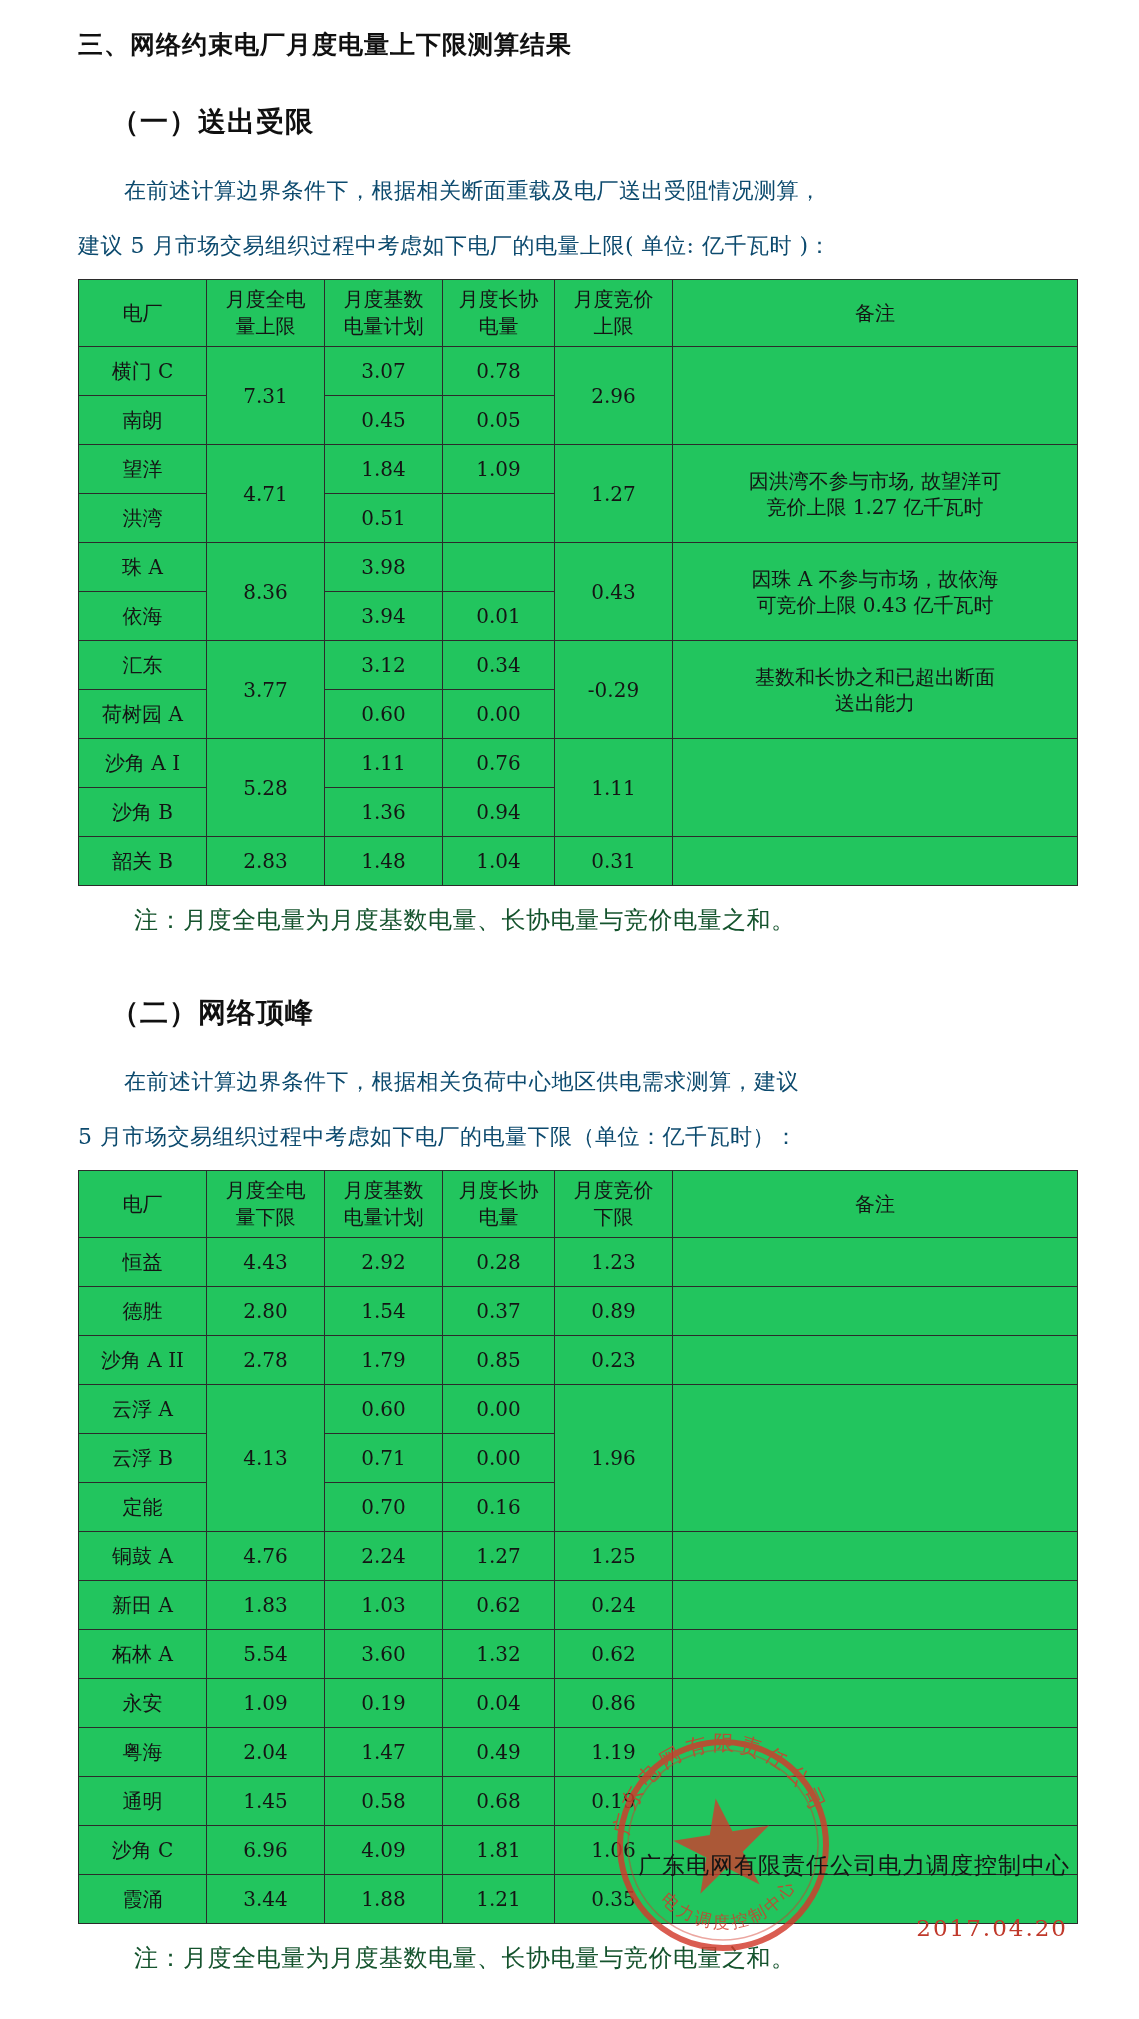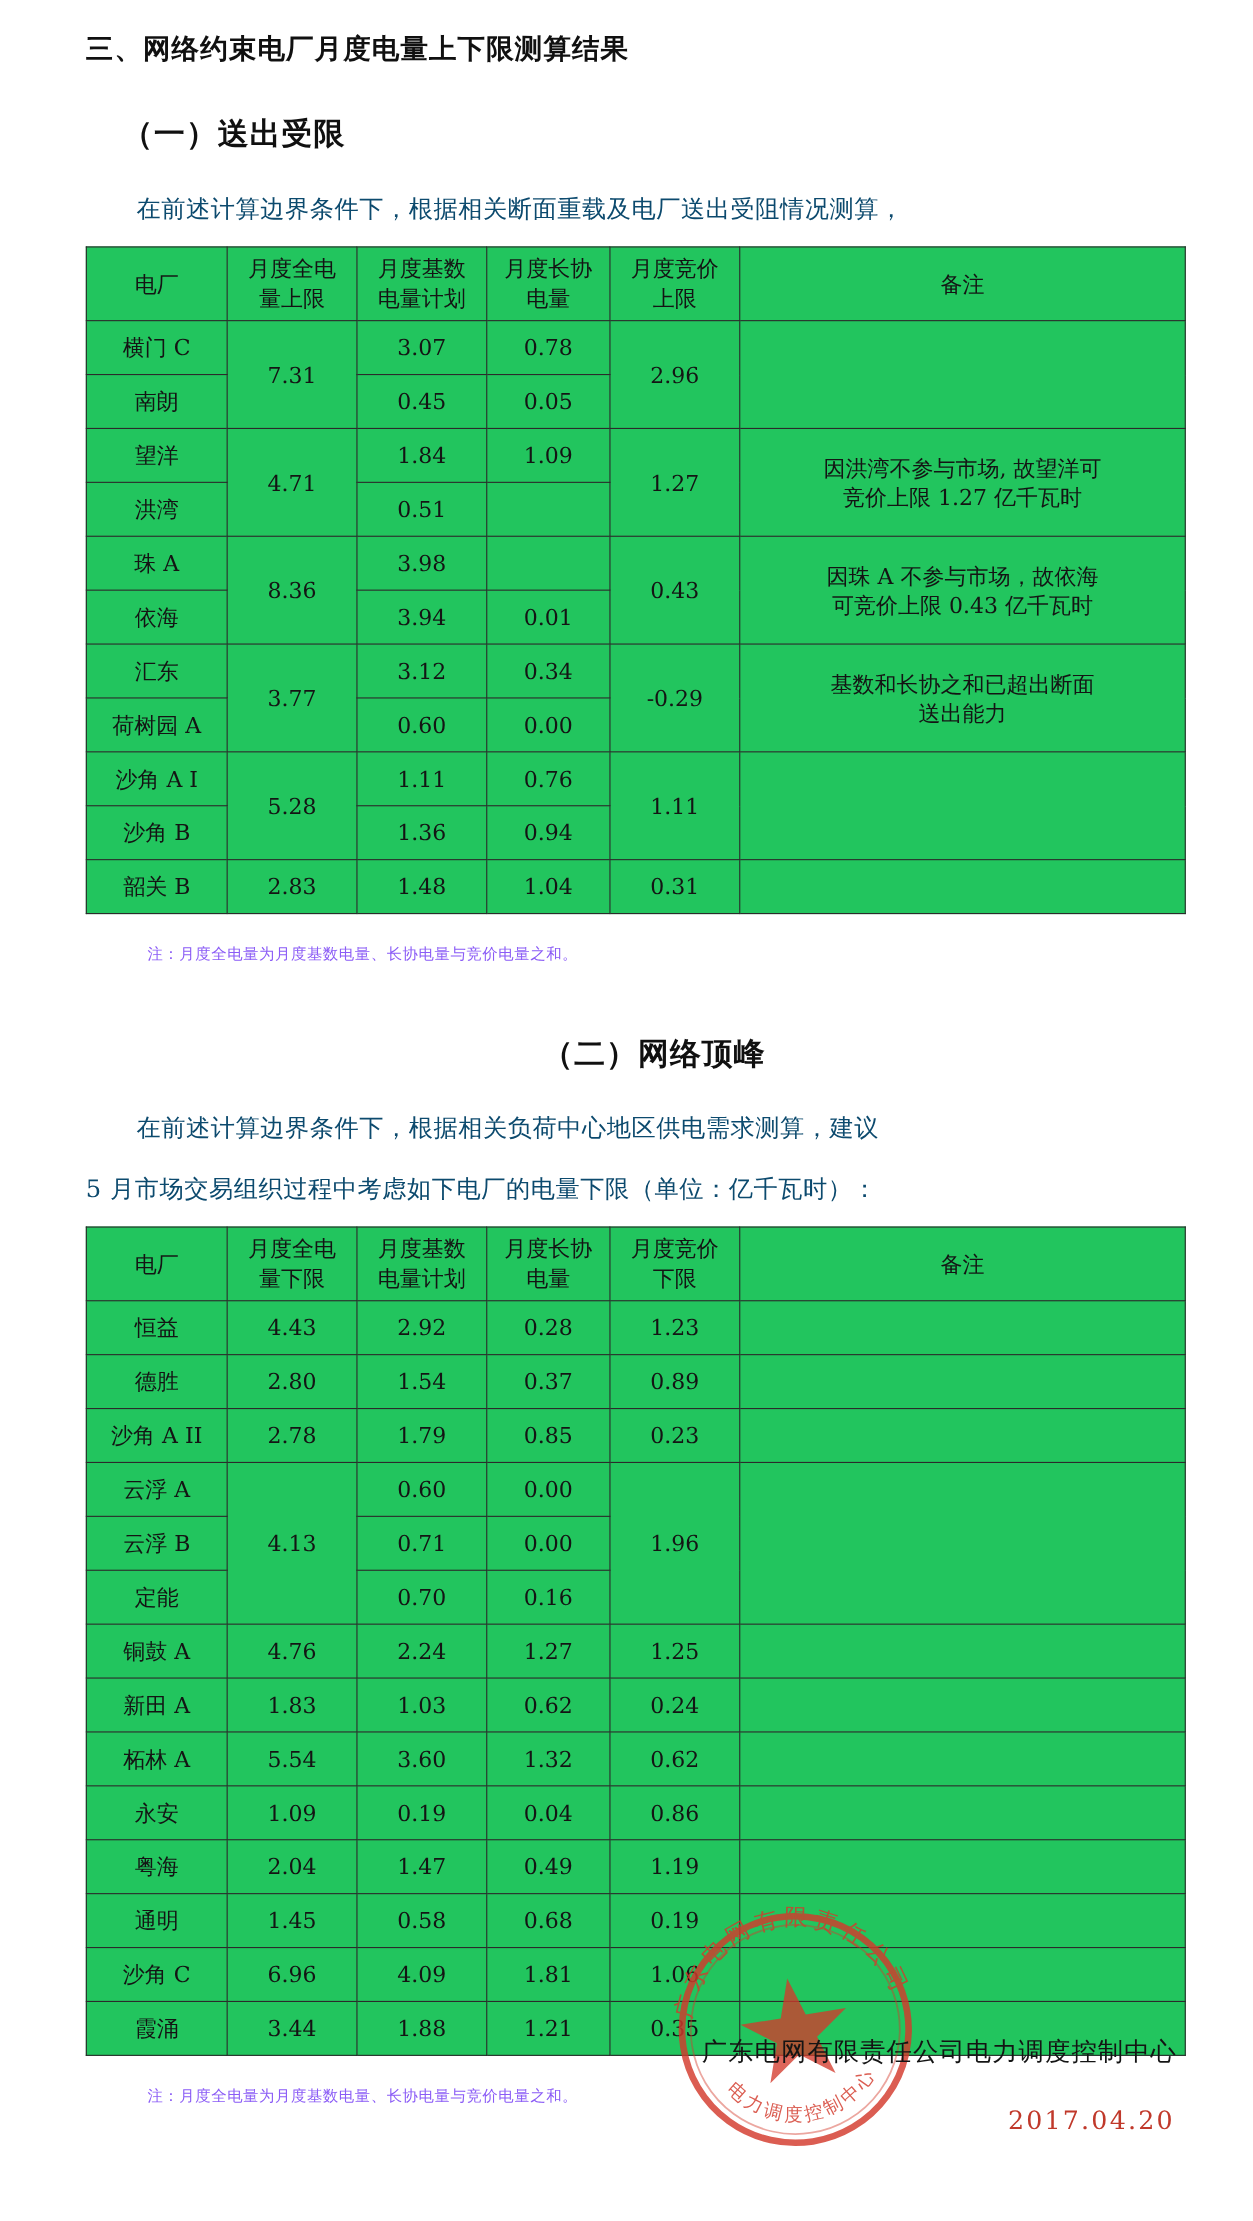--- a/index.html
+++ b/index.html
@@ -45,27 +45,27 @@
     font-family:"DejaVu Serif","Liberation Serif",serif;
     font-size:22px;
     line-height:43px;
     letter-spacing:0.5px;
     margin:0 0 12px 0;
     text-align:justify;
     color:#0c4a6e;
   }
   .para.indent{ text-indent:46px; }
   .note{
-    font-family:Liberation Sans, sans-serif;
-    font-size:14px;
+    font-family:Liberation Mono, monospace;
+    font-size:24px;
     line-height:40px;
     letter-spacing:0.5px;
     padding-left:56px;
     margin:16px 0 0 0;
-    color:#8b5cf6;
+    color:#14532d;
   }
 
   
   table.doc-table{
     border-collapse:collapse;
     width:1000px;
     table-layout:fixed;
     margin:10px 0 0 0;
     font-family:"DejaVu Serif","Liberation Serif",serif;
     background:#22c55e;
@@ -132,20 +132,21 @@
 <body>
 
 <div class="page">
   <div class="inner">
 
     <h1 class="h-section">三、网络约束电厂月度电量上下限测算结果</h1>
 
     <h2 class="h-sub">（一）送出受限</h2>
 
     <p class="para indent">在前述计算边界条件下，根据相关断面重载及电厂送出受阻情况测算，</p>
+    <p class="para">建议 5 月市场交易组织过程中考虑如下电厂的电量上限( 单位: 亿千瓦时 )：</p>
 
     <table class="doc-table" id="table-upper">
       <colgroup>
         <col class="c-name">
           <col class="c-total">
           <col class="c-base">
         <col class="c-long">
           <col class="c-bid">
           <col class="c-remark">
       </colgroup>
@@ -231,21 +232,21 @@
             <td>1.48</td>
             <td>1.04</td>
             <td>0.31</td>
             <td class="remark-cell"></td>
           </tr>
         </tbody>
     </table>
 
     <p class="note">注：月度全电量为月度基数电量、长协电量与竞价电量之和。</p>
 
-    <h2 class="h-sub" style="margin-top:52px;text-align:center;">（二）网络顶峰</h2>
+    <h2 class="h-sub" style="margin-top:52px;">（二）网络顶峰</h2>
 
     <p class="para indent">在前述计算边界条件下，根据相关负荷中心地区供电需求测算，建议</p>
     <p class="para">5 月市场交易组织过程中考虑如下电厂的电量下限（单位：亿千瓦时）：</p>
 
     <table class="doc-table" id="table-lower">
       <colgroup>
         <col class="c-name">
           <col class="c-total">
           <col class="c-base">
         <col class="c-long">

